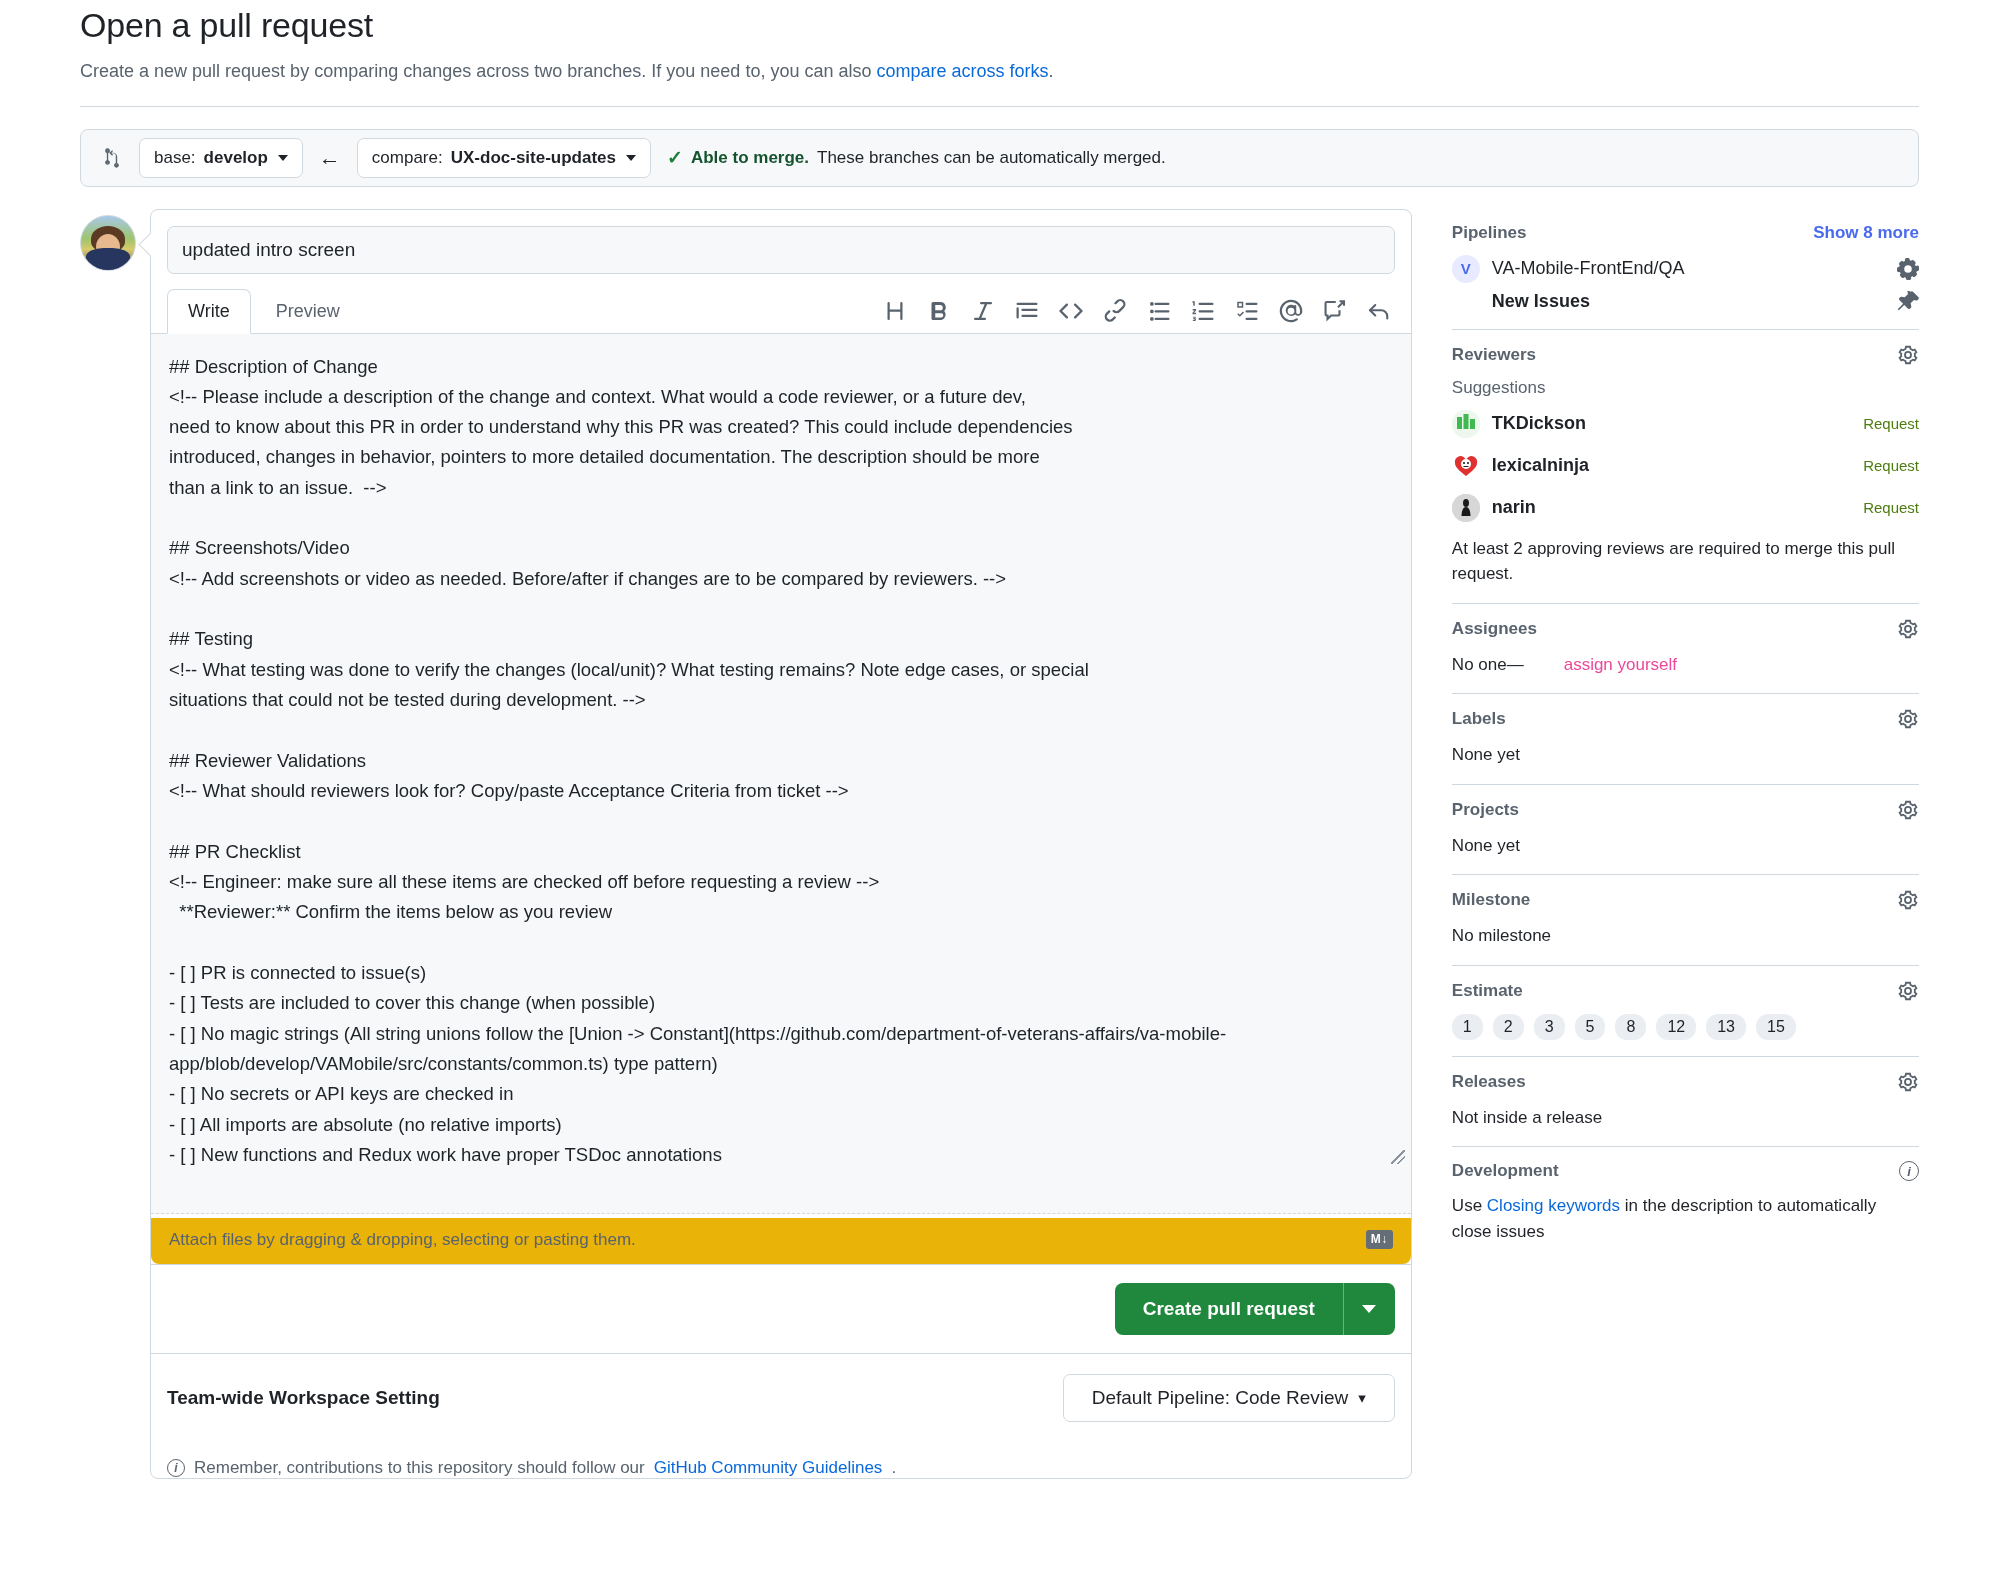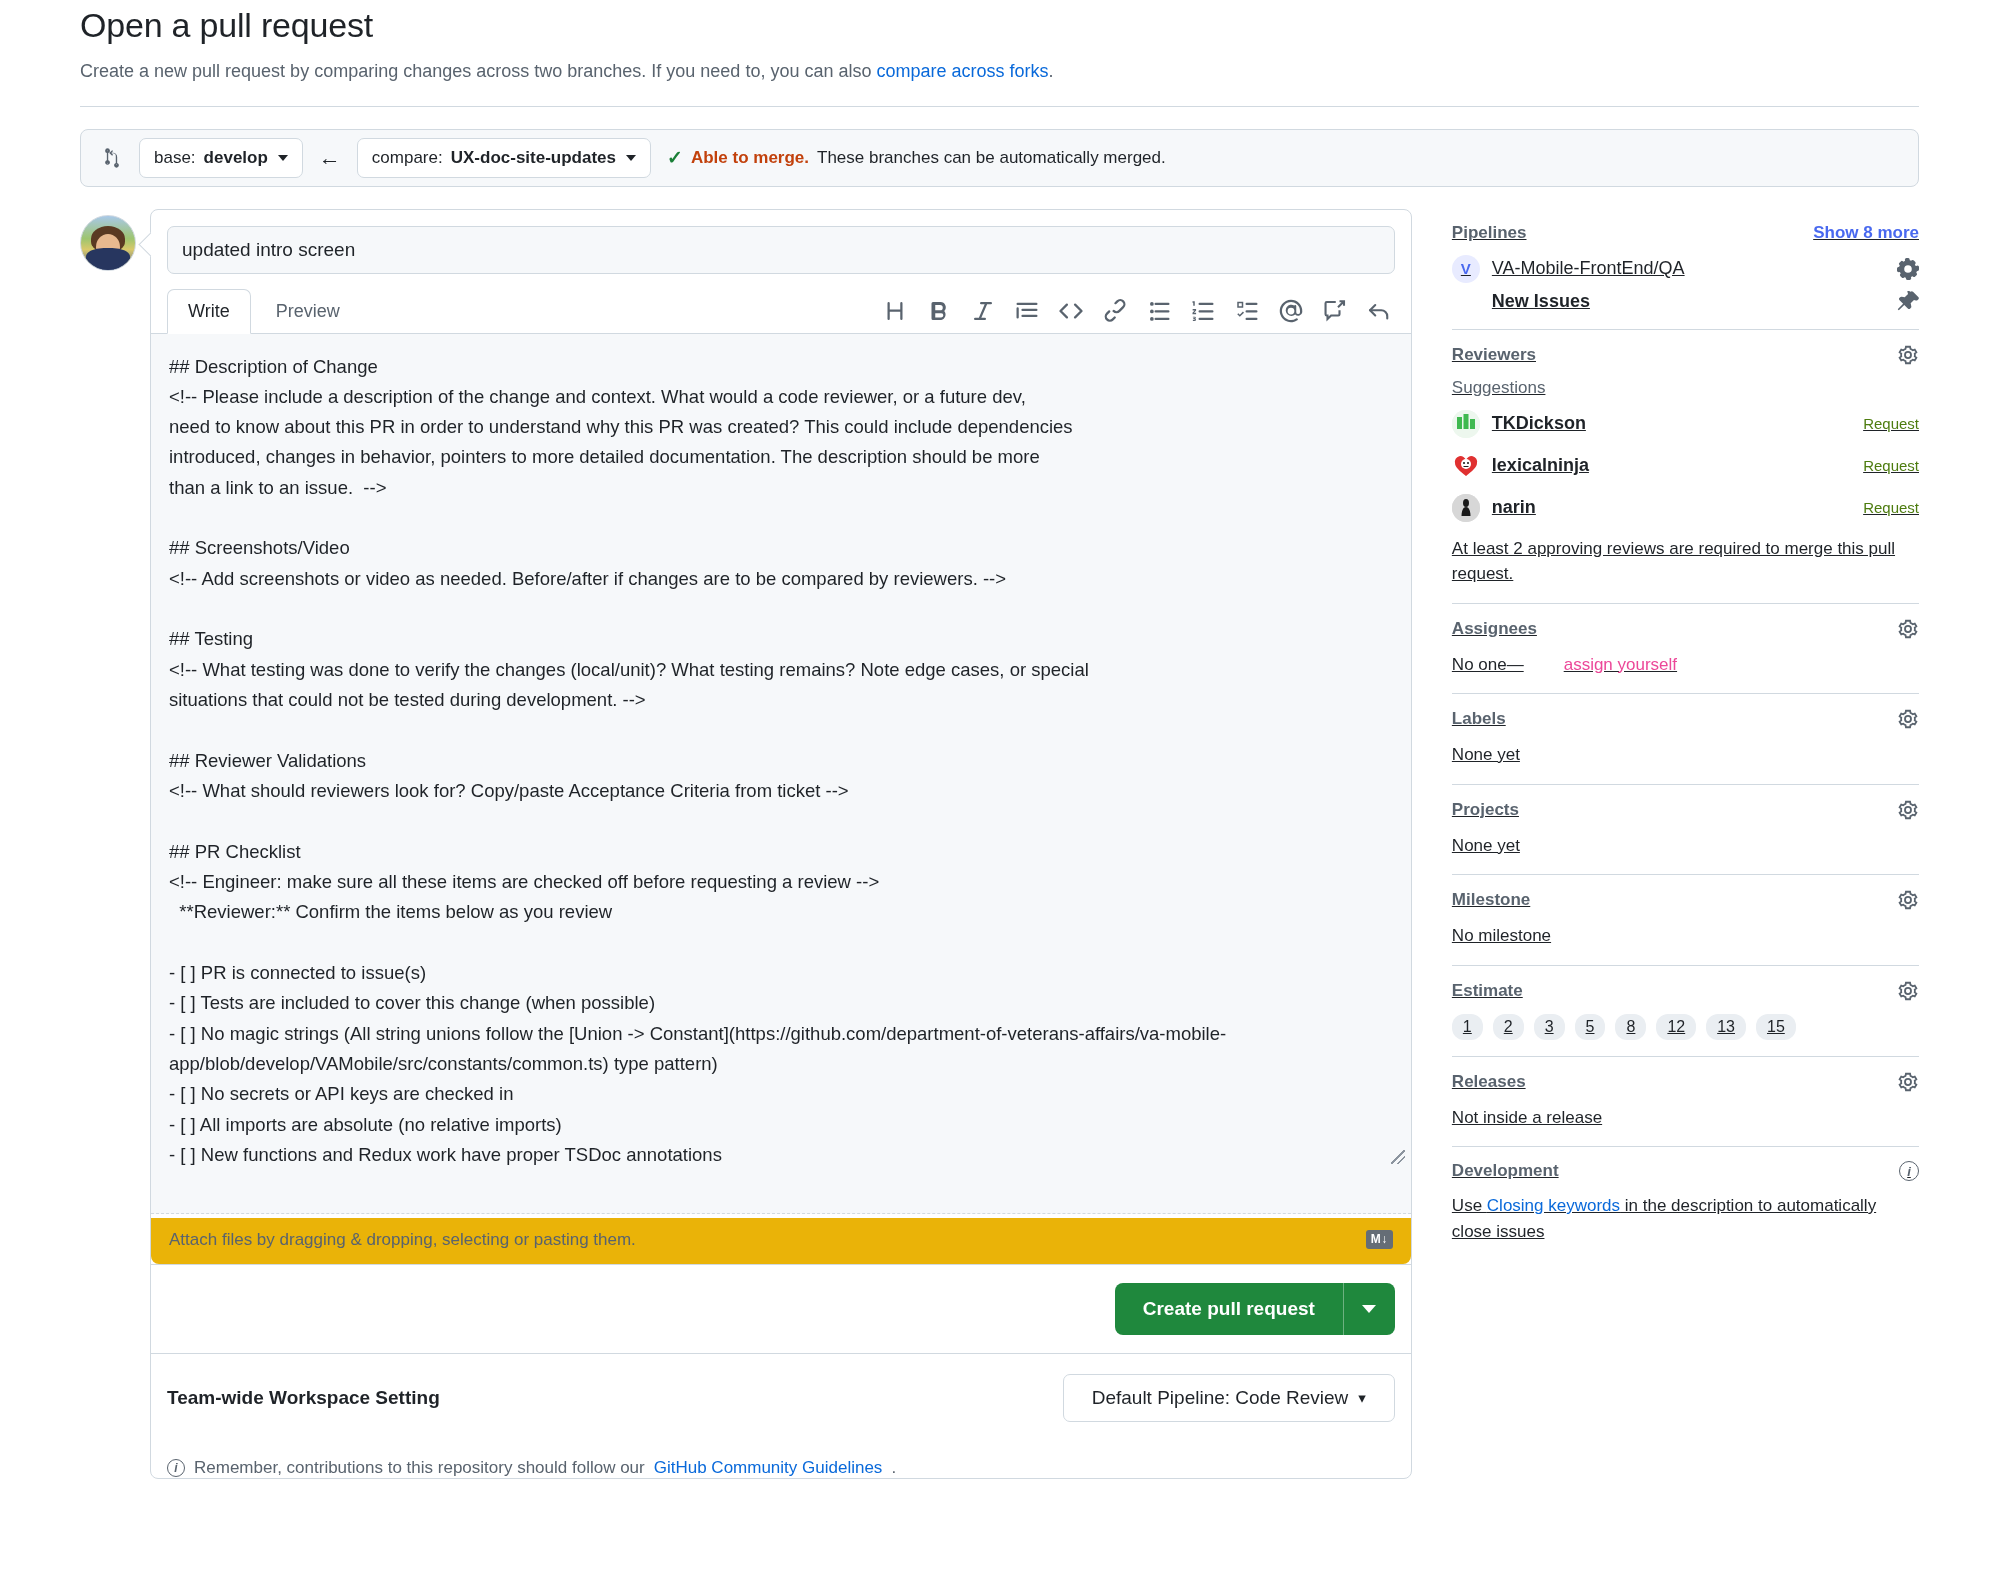--- a/index.html
+++ b/index.html
@@ -44,21 +44,21 @@
   }
   .branch-btn b { font-weight: 700; }
   .caret {
     width: 0; height: 0; border-left: 5px solid transparent;
     border-right: 5px solid transparent; border-top: 6px solid #1f2328;
     display: inline-block; margin-left: 2px;
   }
   .arrow-left { color: #1f2328; font-size: 22px; line-height: 1; }
   .merge-status { font-size: 17px; color: #1f2328; display: flex; align-items: center; gap: 8px; }
   .merge-status .check { color: #1a7f37; font-size: 19px; font-weight: 700; }
-  .merge-status b { color: #c2410c; font-weight: 700; }
+  .merge-status b { color: #14532d; font-weight: 700; }
 
   
   .body-grid {
     display: flex; padding: 0 80px; margin-top: 22px; gap: 0;
     align-items: flex-start;
   }
   .left-col { width: 1340px; display: flex; gap: 14px; }
   .avatar {
     width: 56px; height: 56px; border-radius: 50%; flex: 0 0 56px;
     margin-top: 6px; overflow: hidden; border: 1px solid #d1d9e0;
@@ -179,21 +179,21 @@
     font-size: 17px; color: #59636e; padding: 16px 16px 0 16px;
   }
   .foot-note a { color: #0969da; text-decoration: none; }
   .info-circle {
     width: 18px; height: 18px; border: 1.5px solid #59636e; border-radius: 50%;
     font-size: 12px; display: flex; align-items: center; justify-content: center;
     font-style: italic; font-weight: 700; flex: 0 0 18px;
   }
 
   
-  .sidebar { width: 470px; margin-left: 40px; padding-top: 14px; text-decoration: underline; }
+  .sidebar { width: 470px; margin-left: 40px; padding-top: 14px; }
   .sb-section { padding: 14px 0 16px 0; border-bottom: 1px solid #d1d9e0; }
   .sb-section.first { padding-top: 0; }
   .sb-head {
     display: flex; align-items: center; justify-content: space-between;
     margin-bottom: 12px;
   }
   .sb-title { font-size: 17px; font-weight: 700; color: #59636e; }
   .sb-link { font-size: 17px; color: #4969ef; font-weight: 700; text-decoration: none; }
   .gear { color: #59636e; display: flex; }
   .sb-text { font-size: 17px; color: #1f2328; line-height: 1.5; }

